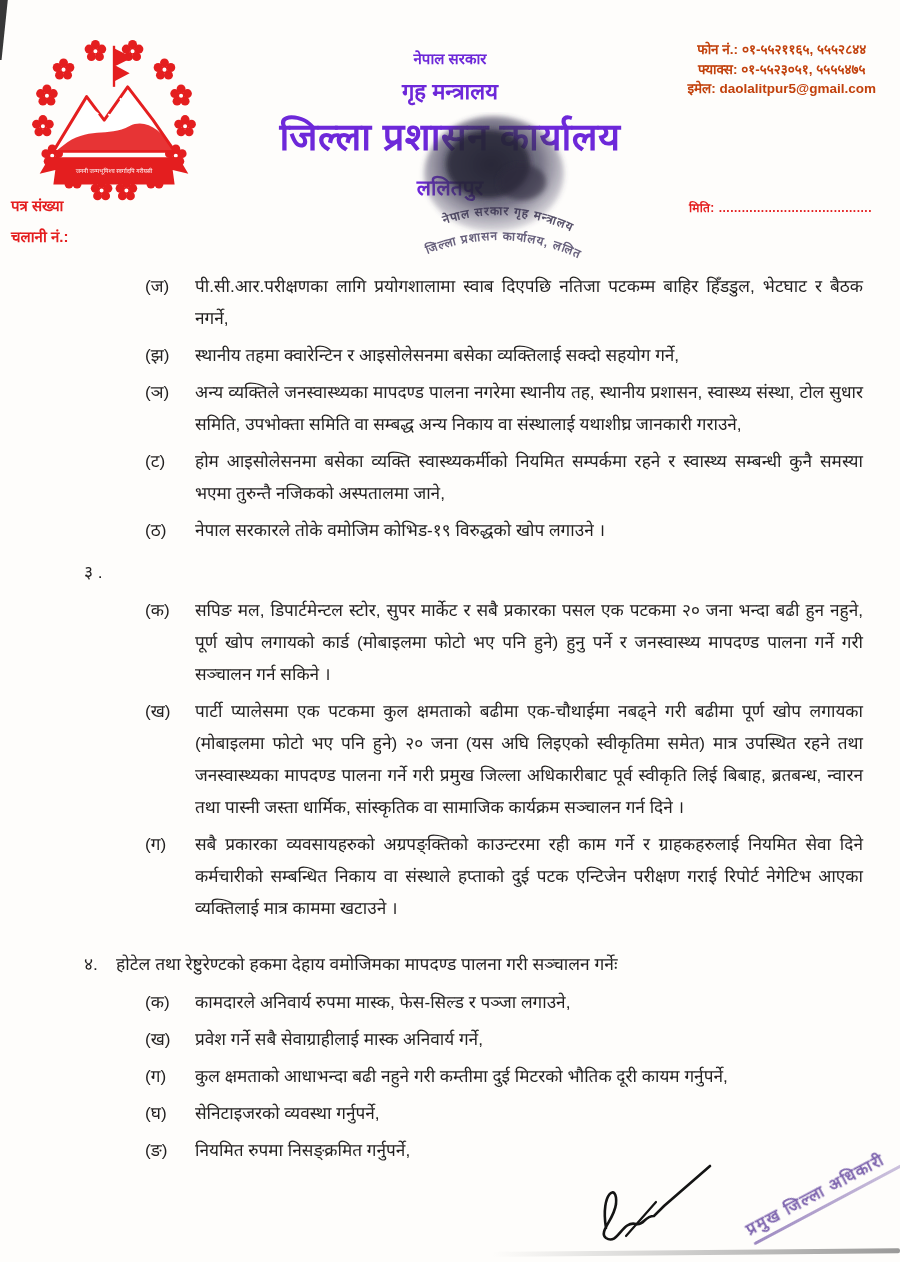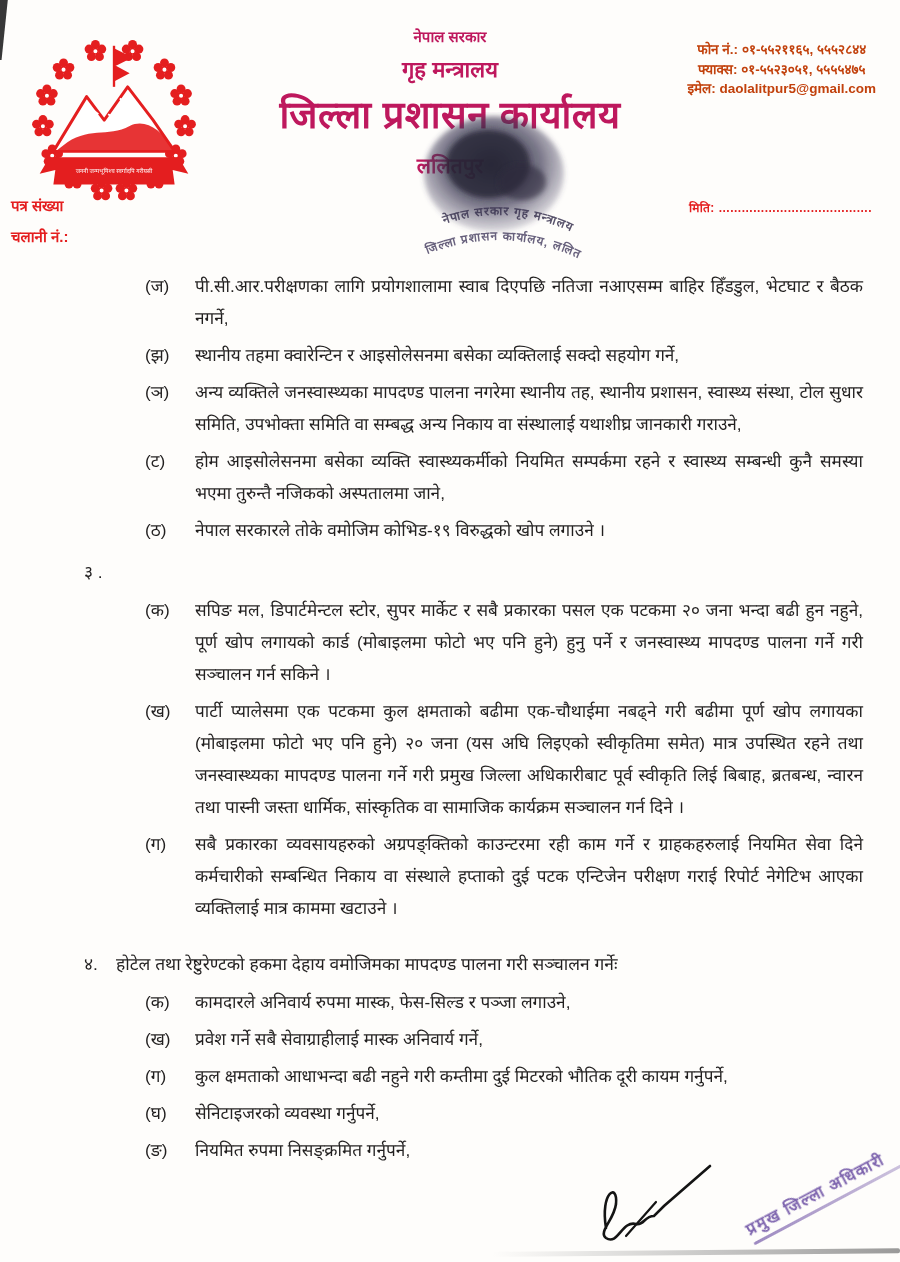--- a/index.html
+++ b/index.html
@@ -11,21 +11,21 @@
     color:#211f1f;
   }
   
   .corner-artifact { position:absolute; left:0; top:0; width:13px; height:60px;
     background:#1c1c1c; clip-path:polygon(0 0,60% 0,12% 100%,0 100%); opacity:.88; }
   .bottom-shadow { position:absolute; left:492px; bottom:7px; width:408px; height:5px;
     background:linear-gradient(to right, rgba(140,140,140,0), rgba(120,120,120,.75));
     transform:rotate(-.5deg); border-radius:2px; }
   
   .emblem { position:absolute; left:26px; top:36px; }
-  .head-center { position:absolute; left:225px; top:26px; width:450px; text-align:center; color:#be185d; }
+  .head-center { position:absolute; left:225px; top:48px; width:450px; text-align:center; color:#6d28d9; }
   .head-gov { font-size:15px; font-weight:700; }
   .head-ministry { font-size:22px; font-weight:700; margin-top:7px; }
   .head-office { font-size:38px; font-weight:800; letter-spacing:.5px; margin-top:4px; }
   .head-district { font-size:21px; font-weight:700; margin-top:12px; }
   .contact { position:absolute; right:24px; top:40px; text-align:center;
     color:#c2410c; font-size:13.5px; font-weight:700; line-height:19.5px; }
   .refs { position:absolute; left:11px; top:190px; color:#e41e1f;
     font-size:15px; font-weight:700; line-height:31px; }
   .dateline { position:absolute; right:28px; top:199px; color:#e41e1f;
     font-size:12px; font-weight:700; letter-spacing:.5px; }
@@ -144,21 +144,21 @@
     </text>
     <text font-size="12" font-weight="bold" fill="#433b5e" opacity=".8" letter-spacing="1">
       <textPath href="#arc2" startOffset="6%">जिल्ला प्रशासन कार्यालय, ललितपुर</textPath>
     </text>
   </svg>
 
   <div class="content">
 
     <div class="item">
       <span class="marker">(ज)</span>
-      <span class="txt">पी.सी.आर.परीक्षणका लागि प्रयोगशालामा स्वाब दिएपछि नतिजा नआएसम्म बाहिर हिँडडुल, भेटघाट र बैठक नगर्ने,</span>
+      <span class="txt">पी.सी.आर.परीक्षणका लागि प्रयोगशालामा स्वाब दिएपछि नतिजा पटकम्म बाहिर हिँडडुल, भेटघाट र बैठक नगर्ने,</span>
     </div>
     <div class="item">
       <span class="marker">(झ)</span>
       <span class="txt">स्थानीय तहमा क्वारेन्टिन र आइसोलेसनमा बसेका व्यक्तिलाई सक्दो सहयोग गर्ने,</span>
     </div>
     <div class="item">
       <span class="marker">(ञ)</span>
       <span class="txt">अन्य व्यक्तिले जनस्वास्थ्यका मापदण्ड पालना नगरेमा स्थानीय तह, स्थानीय प्रशासन, स्वास्थ्य संस्था, टोल सुधार समिति, उपभोक्ता समिति वा सम्बद्ध अन्य निकाय वा संस्थालाई यथाशीघ्र जानकारी गराउने,</span>
     </div>
     <div class="item">

